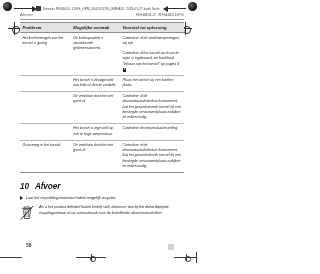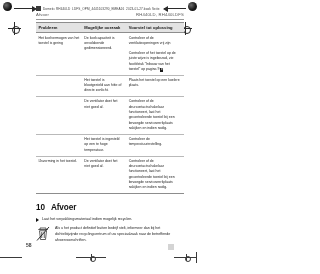--- a/index.html
+++ b/index.html
@@ -51,21 +51,21 @@
   .btm-node:before,.btm-node:after{content:"";position:absolute;background:#3a3a3a;}
   .btm-node:before{left:3px;top:0;width:1px;height:7px;}
   .btm-node:after{top:3px;left:0;height:1px;width:7px;}
   .btm-node .ring{position:absolute;left:1.5px;top:1.5px;width:4px;height:4px;
     border:1px solid #3a3a3a;border-radius:50%;}
   .btm-node.n1{left:88px;}
   .btm-node.n2{right:10px;}
   .btm-tick{position:absolute;right:3px;bottom:11px;width:1px;height:11px;background:#3a3a3a;}
 
   
-  .content{position:absolute;left:36px;right:16px;top:12px;}
+  .content{position:absolute;left:20px;right:16px;top:12px;font-style:italic;}
 
   .running-head{display:flex;justify-content:space-between;align-items:baseline;
     font-size:4.2px;color:#555;letter-spacing:.15px;padding-bottom:1.5px;}
   .running-head .rh-right{letter-spacing:.2px;}
   .head-rule{height:.6px;background:#9a9a9a;margin-bottom:3px;}
 
   
   table.tbl{width:100%;border-collapse:collapse;table-layout:fixed;}
   table.tbl th{
     background:#e3e3e3;

